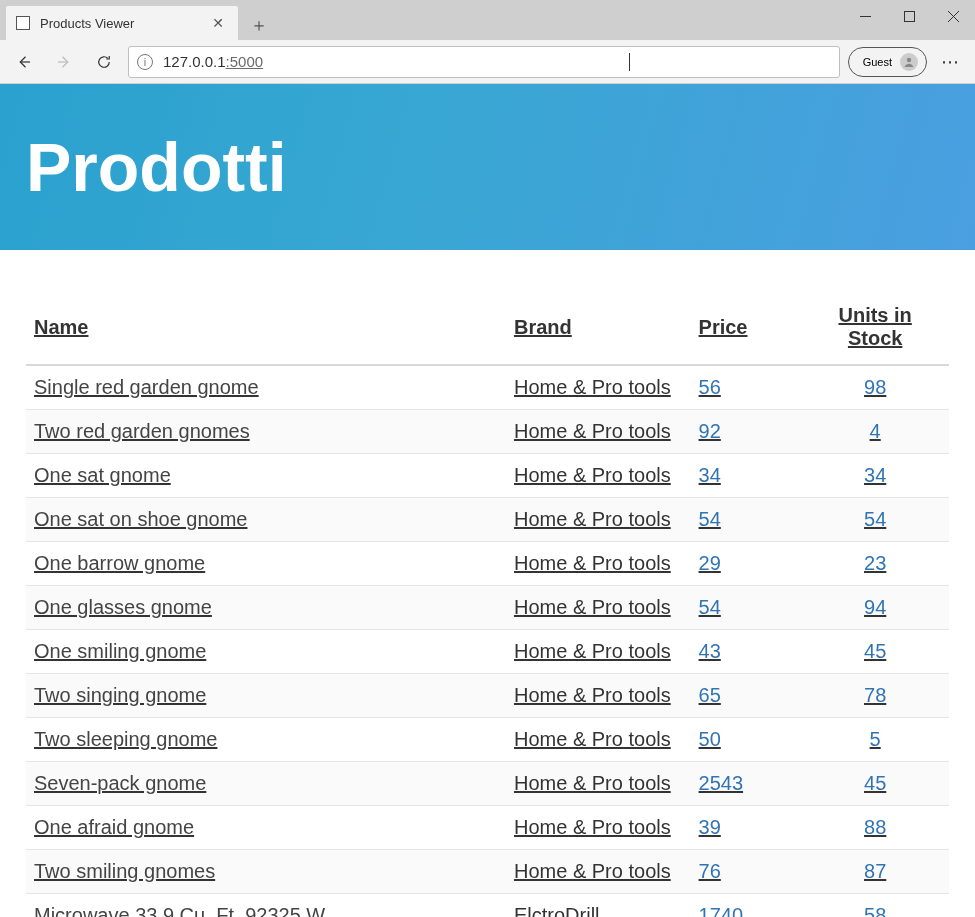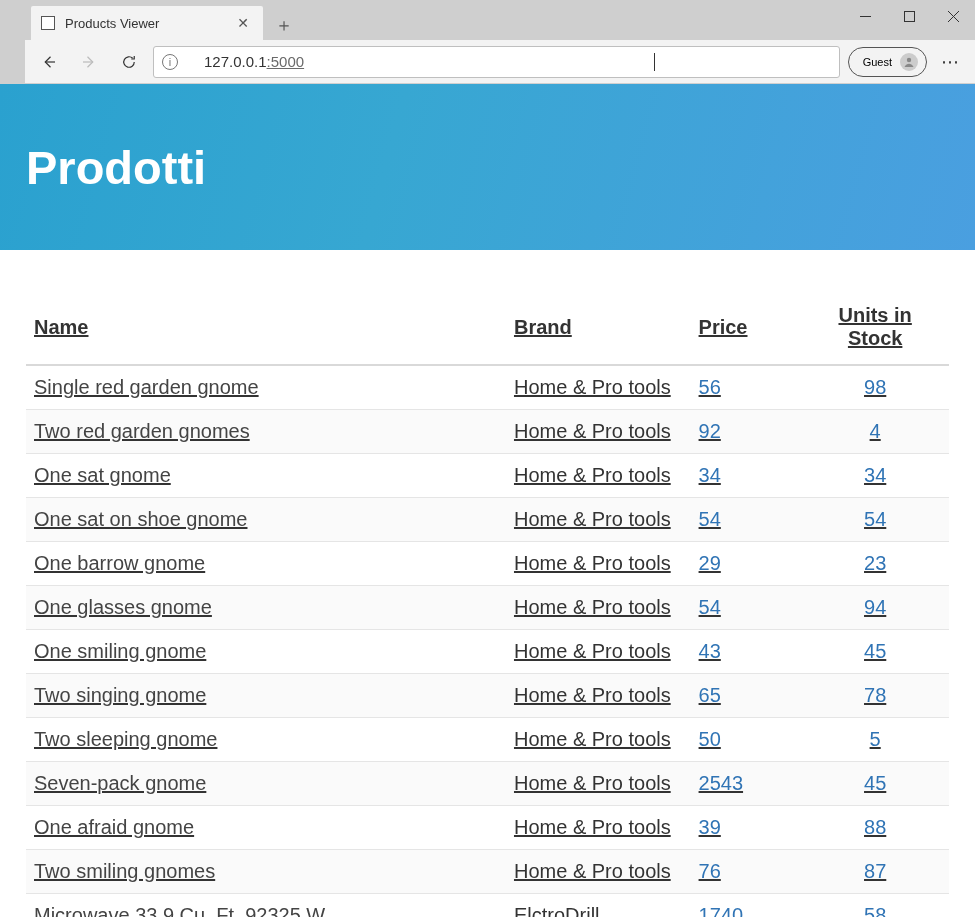--- a/index.html
+++ b/index.html
@@ -1,46 +1,46 @@
 <!DOCTYPE html>
 <html><head>
 <meta charset="utf-8">
 <style>
   * { box-sizing: border-box; margin: 0; padding: 0; }
   html, body { width: 975px; height: 917px; font-family: "Segoe UI", Arial, sans-serif; overflow: hidden; background: #fff; }
   
-  .chrome { width: 975px; background: #cfcfcf; padding-left: 25px; }
+  .chrome { width: 975px; background: #cfcfcf; }
   .tabbar { height: 40px; display: flex; align-items: flex-end; background: #cfcfcf; position: relative; }
   .tab { display: flex; align-items: center; height: 34px; background: #f3f3f3; border-top-left-radius: 2px; border-top-right-radius: 2px; margin-left: 6px; padding: 0 10px; width: 232px; font-size: 13px; color: #333; position: relative; }
   .tab .favicon { width: 14px; height: 14px; border: 1px solid #555; margin-right: 10px; background: #fff; }
   .tab .close { margin-left: auto; font-size: 14px; color: #555; cursor: pointer; line-height: 1; padding: 2px 4px; }
   .newtab { width: 30px; height: 30px; display: flex; align-items: center; justify-content: center; font-size: 18px; color: #555; margin-left: 6px; cursor: pointer; }
   .wincontrols { position: absolute; right: 0; top: 0; display: flex; }
   .wincontrols div { width: 44px; height: 32px; display: flex; align-items: center; justify-content: center; font-size: 14px; color: #333; cursor: pointer; }
   .wincontrols svg { width: 11px; height: 11px; }
   .toolbar { height: 44px; background: #f3f3f3; display: flex; align-items: center; padding: 0 8px; gap: 8px; border-bottom: 1px solid #d0d0d0; }
   .navbtn { width: 32px; height: 32px; display: flex; align-items: center; justify-content: center; cursor: pointer; color: #333; }
   .navbtn.disabled { color: #aaa; cursor: default; }
   .navbtn svg { width: 18px; height: 18px; }
   .addrbar { flex: 1; height: 32px; border: 1px solid #bfbfbf; border-radius: 3px; background: #fff; display: flex; align-items: center; padding: 0 8px; font-size: 15px; color: #444; position: relative; }
   .addrbar .info-icon { width: 16px; height: 16px; border: 1px solid #777; border-radius: 50%; display: flex; align-items: center; justify-content: center; font-size: 11px; color: #777; margin-right: 10px; }
-  .addrbar .url-host { color: #333; margin-left: 16px; }
+  .addrbar .url-host { color: #333; }
   .addrbar .url-port { color: #6a6a6a; text-decoration: underline; }
   .addrbar .caret { position: absolute; left: 500px; top: 6px; width: 1px; height: 18px; background: #333; }
   .guestbtn { height: 30px; border: 1px solid #555; border-radius: 15px; padding: 0 8px 0 14px; display: flex; align-items: center; gap: 8px; font-size: 11px; cursor: pointer; }
   .guestbtn .avatar { width: 18px; height: 18px; border-radius: 50%; background: #ccc; display:flex; align-items:center; justify-content:center; }
   .guestbtn .avatar svg{ width:12px; height:12px; }
   .menu3 { width: 32px; height: 32px; display:flex; align-items:center; justify-content:center; cursor:pointer; font-size:18px; color:#333; letter-spacing:2px; }
   
   .viewport { width: 975px; height: calc(917px - 84px); overflow-y: scroll; background: #fff; }
   .viewport::-webkit-scrollbar { width: 16px; }
   .viewport::-webkit-scrollbar-track { background: #f0f0f0; }
   .viewport::-webkit-scrollbar-thumb { background: #c2c2c2; }
   .hero { height: 166px; background: linear-gradient(105deg, #2aa1cf 0%, #37a7d2 40%, #4a9fe0 100%); display: flex; align-items: center; padding-left: 26px; }
-  .hero h1 { color: #fff; font-size: 47px; font-weight: 600; }
+  .hero h1 { color: #fff; font-size: 68px; font-weight: 600; }
   .content { padding: 44px 26px 30px 26px; }
   table { width: 100%; border-collapse: collapse; font-size: 20px; color: #333; text-decoration: underline; }
   thead th { text-align: left; font-weight: 700; padding: 10px 8px 14px 8px; border-bottom: 2px solid #d9d9d9; }
   thead th:nth-child(4){ text-align:center; }
   tbody td { padding: 10px 8px; border-bottom: 1px solid #e5e5e5; }
   tbody tr:nth-child(even) td { background: #fafafa; }
   tbody td:nth-child(1){ width:52%; color:#444; }
   tbody td:nth-child(2){ width:20%; }
   tbody td:nth-child(3){ width:12%; }
   tbody td:nth-child(4){ width:16%; text-align:center; }

